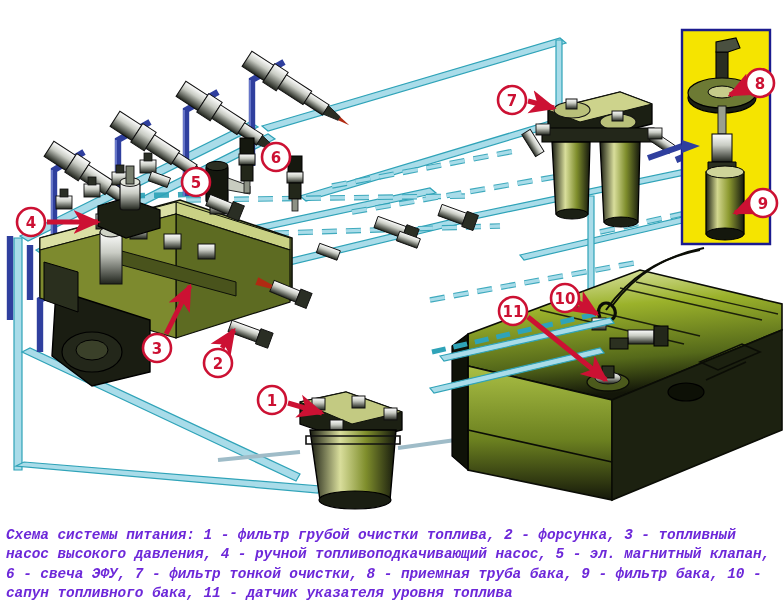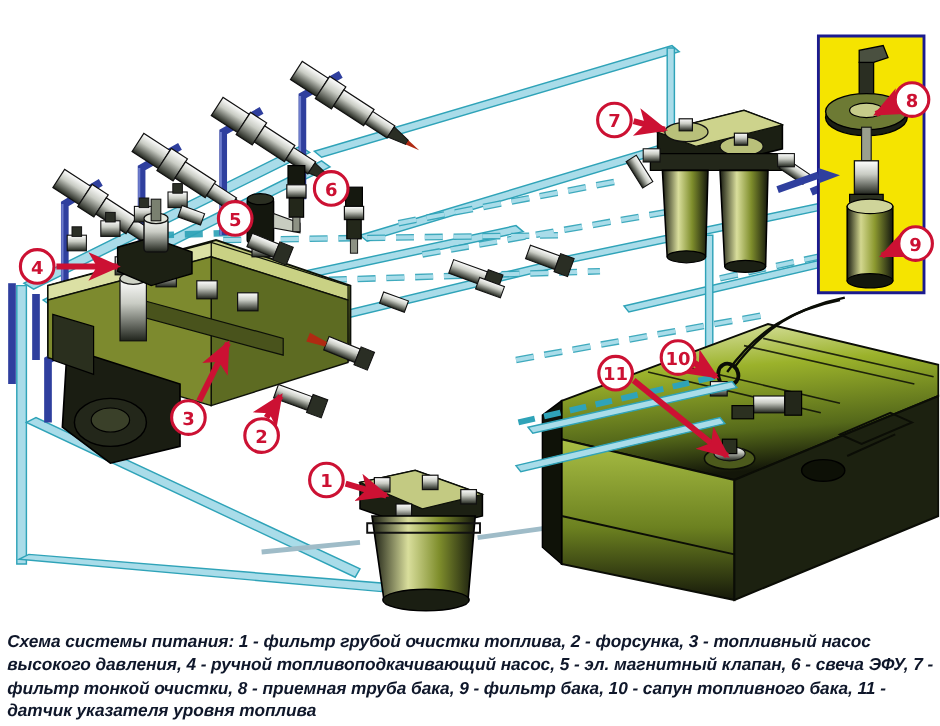--- a/index.html
+++ b/index.html
@@ -5,23 +5,23 @@
 <style>
   html,body{margin:0;padding:0;background:#ffffff;}
   body{width:783px;height:605px;overflow:hidden;
        font-family:"Liberation Sans","DejaVu Sans",sans-serif;}
   #root{position:relative;width:783px;height:605px;background:#fff;}
   #figure{position:absolute;left:0;top:0;width:783px;height:520px;}
   #figure svg{display:block;}
   #caption{position:absolute;left:0;top:521px;width:783px;height:84px;
            background:#fff;}
   #caption p{margin:0;padding:5px 0 0 6px;
-             font-family:Liberation Sans, sans-serif;
+             font-family:Liberation Mono, monospace;
              font-style:italic;font-weight:bold;font-size:14.4px;
-             line-height:19.4px;color:#0f172a;letter-spacing:-0.05px;
+             line-height:19.4px;color:#6d28d9;letter-spacing:-0.05px;
              text-align:left;}
   .cal-num{font-family:"DejaVu Sans","Liberation Sans",sans-serif;
            font-weight:bold;font-size:15px;}
 </style>
 </head>
 <body>
 
 <div id="root">
 
   <div id="figure">

